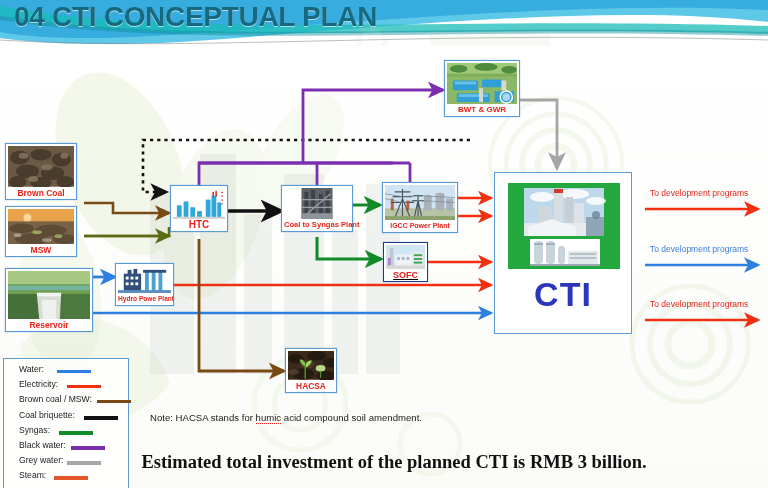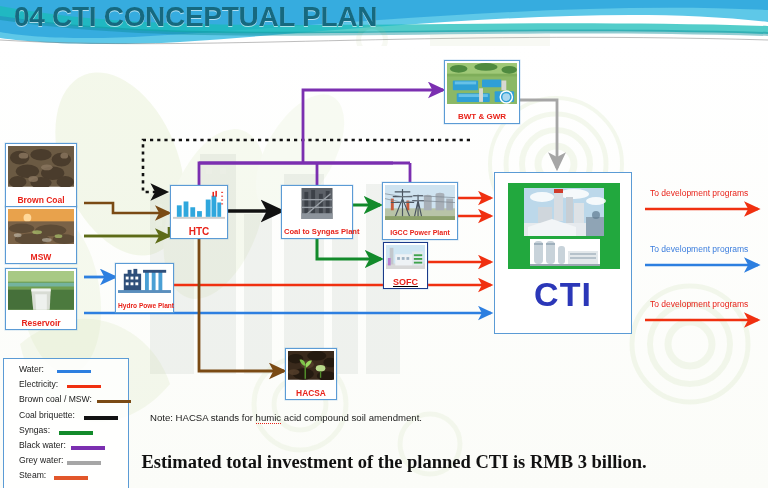--- a/index.html
+++ b/index.html
@@ -37,21 +37,21 @@
     border:1px solid #5b9bd5;
     background:#ffffff;
     z-index:5;
     padding:2px 2px 0 2px;
     text-align:center;
     box-shadow:0 0 0 0.5px rgba(91,155,213,.3);
   }
   .node .thumb { width:100%; display:block; border:0; }
   .node .cap {
     font-size:8.5px; font-weight:bold; color:#e8231a;
-    line-height:10px; padding:8px 0 1px 0; white-space:nowrap;
+    line-height:10px; padding:1px 0 1px 0; white-space:nowrap;
     font-family:"Liberation Sans", sans-serif;
   }
 
   
   #cti-box {
     position:absolute; left:494px; top:172px; width:138px; height:162px;
     border:1px solid #5b9bd5; background:#ffffff; z-index:5;
   }
   #cti-green { position:absolute; left:13px; top:10px; width:112px; height:86px; background:#22a83e; overflow:hidden; }
   #cti-label {
@@ -283,21 +283,21 @@
       <g fill="#8b7760" opacity="0.8">
         <ellipse cx="16" cy="10" rx="5" ry="3"></ellipse>
           <ellipse cx="40" cy="22" rx="6" ry="3"></ellipse>
         <ellipse cx="58" cy="10" rx="4" ry="3"></ellipse>
           <ellipse cx="26" cy="34" rx="5" ry="3"></ellipse>
       </g>
     </svg>
     <div class="cap">Brown Coal</div>
   </div>
 
-  <div class="node" id="n-reservoir" style="left:5px; top:268px; width:72px;">
+  <div class="node" id="n-reservoir" style="left:5px; top:268px; width:88px;">
     <svg class="thumb" viewBox="0 0 68 40">
       <rect width="68" height="40" fill="#8fb86a"></rect>
       <rect width="68" height="11" fill="#a8c984"></rect>
       <path d="M0,11 L68,11 L68,19 L0,19 Z" fill="#6f9e51"></path>
       <path d="M0,19 L24,19 L26,40 L0,40 Z" fill="#46703a"></path>
       <path d="M44,19 L68,19 L68,40 L42,40 Z" fill="#4c7a3e"></path>
       <path d="M24,19 L44,19 L43,40 L26,40 Z" fill="#d8dcd4"></path>
       <path d="M28,24 L40,24 L40,40 L29,40 Z" fill="#eef1ee"></path>
       <rect x="24" y="18" width="20" height="3" fill="#f2f4f1"></rect>
       <path d="M0,16 L68,16 L68,12 L0,12 Z" fill="#79c5e0" opacity="0.55"></path>

